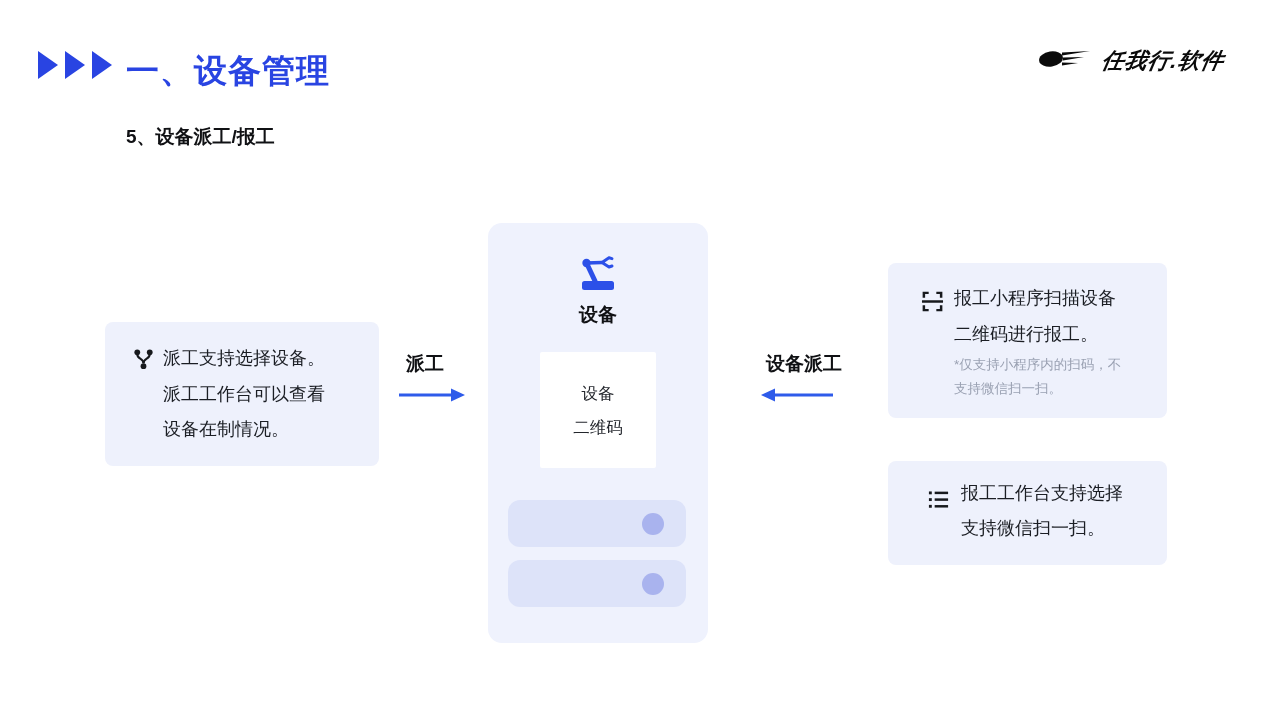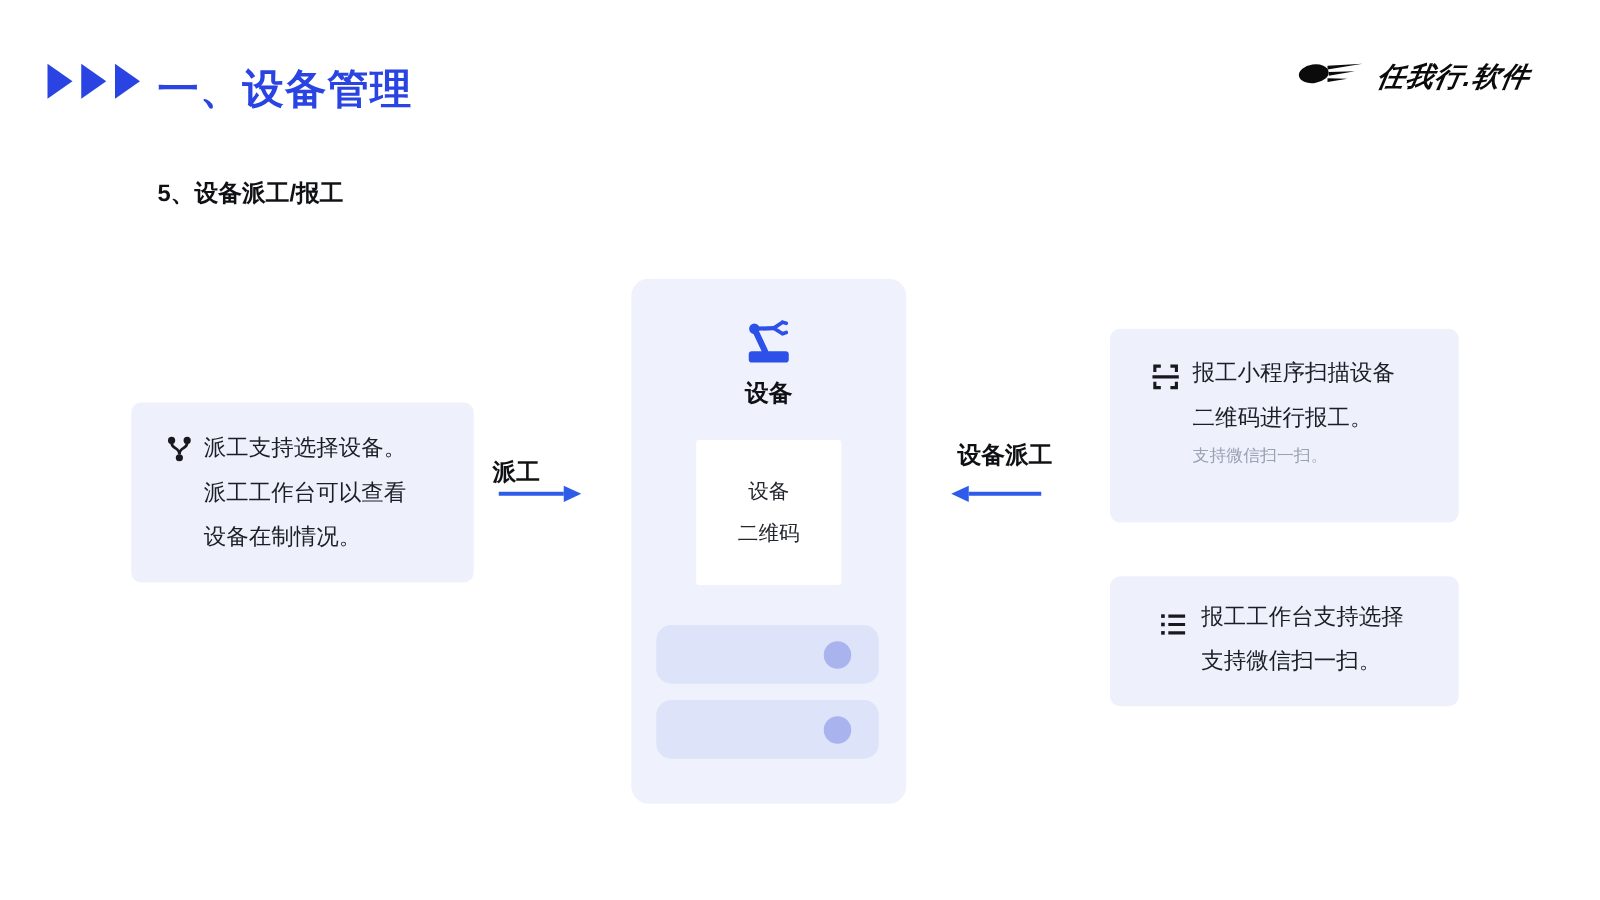--- a/index.html
+++ b/index.html
@@ -20,21 +20,21 @@
     border-top: 14.5px solid transparent;
     border-bottom: 14.5px solid transparent;
     border-left: 20px solid #2944e2;
   }
   .page-title {
     left: 126px; top: 49px;
     font-size: 33px; font-weight: bold; color: #2944e2;
     letter-spacing: 1px;
   }
   .subtitle {
-    left: 126px; top: 142px;
+    left: 126px; top: 124px;
     font-size: 19px; font-weight: bold; color: #101114;
   }
   .logo { left: 1038px; top: 46px; display: flex; align-items: center; gap: 8px; }
   .logo-text {
     font-size: 22px; font-weight: 900; color: #0b0b0b;
     transform: skewX(-10deg);
     letter-spacing: 1px;
     font-style: italic;
     white-space: nowrap;
   }
@@ -53,21 +53,21 @@
   .right-top-card .card-icon { position: absolute; left: 33px; top: 27px; }
   .right-top-card .card-text { position: absolute; left: 66px; top: 17px; font-size: 18px; line-height: 36px; color: #1b1e24; }
   .right-top-card .card-note { position: absolute; left: 66px; top: 90px; font-size: 13.5px; line-height: 24px; color: #9aa1b2; }
 
   .right-bottom-card { left: 888px; top: 461px; width: 279px; height: 104px; }
   .right-bottom-card .card-icon { position: absolute; left: 39px; top: 27px; }
   .right-bottom-card .card-text { position: absolute; left: 73px; top: 15px; font-size: 18px; line-height: 35px; color: #1b1e24; }
 
   
   .center-card {
-    left: 505px; top: 223px; width: 220px; height: 420px;
+    left: 488px; top: 223px; width: 220px; height: 420px;
     background: #eff2fd; border-radius: 14px;
   }
   .center-icon { position: absolute; left: 50%; transform: translateX(-50%); top: 32px; }
   .center-title {
     position: absolute; left: 0; top: 79px; width: 100%;
     text-align: center; font-size: 19px; font-weight: bold; color: #101114;
   }
   .qr-box {
     position: absolute; left: 52px; top: 129px; width: 116px; height: 116px;
     background: #ffffff; border-radius: 2px;
@@ -81,21 +81,21 @@
   .skeleton-row-1 { top: 277px; }
   .skeleton-row-2 { top: 337px; }
   .skeleton-dot {
     position: absolute; right: 22px; top: 50%; transform: translateY(-50%);
     width: 22px; height: 22px; border-radius: 50%;
     background: #a9b3ee;
   }
 
   
   .flow-label { font-size: 19px; font-weight: bold; color: #101114; white-space: nowrap; }
-  .dispatch-label { left: 394px; top: 351px; margin-top: 14px; }
+  .dispatch-label { left: 406px; top: 351px; }
   .scan-label { left: 766px; top: 351px; }
   .dispatch-arrow { left: 398px; top: 387px; }
   .scan-arrow { left: 758px; top: 387px; }
 </style>
 </head>
 <body>
 
 <div class="abs triangles">
   <span class="tri"></span>
   <span class="tri"></span>
@@ -179,20 +179,21 @@
     <svg width="23" height="23" viewBox="0 0 24 24">
       <path d="M3,8 L3,3 L8,3 M16,3 L21,3 L21,8 M21,16 L21,21 L16,21 M8,21 L3,21 L3,16" fill="none" stroke="#17191d" stroke-width="2.6"></path>
       <line x1="1" y1="12" x2="23" y2="12" stroke="#17191d" stroke-width="2.6"></line>
     </svg>
   </span>
   <div class="card-text">
     <div>报工小程序扫描设备</div>
     <div>二维码进行报工。</div>
   </div>
   <div class="card-note">
+    <div>*仅支持小程序内的扫码，不</div>
     <div>支持微信扫一扫。</div>
   </div>
 </div>
 
 <div class="abs side-card right-bottom-card">
   <span class="card-icon">
     <svg width="23" height="23" viewBox="0 0 24 24">
       <rect x="2" y="3.6" width="3" height="3" fill="#17191d"></rect>
       <rect x="2" y="10.6" width="3" height="3" fill="#17191d"></rect>
       <rect x="2" y="17.6" width="3" height="3" fill="#17191d"></rect>

